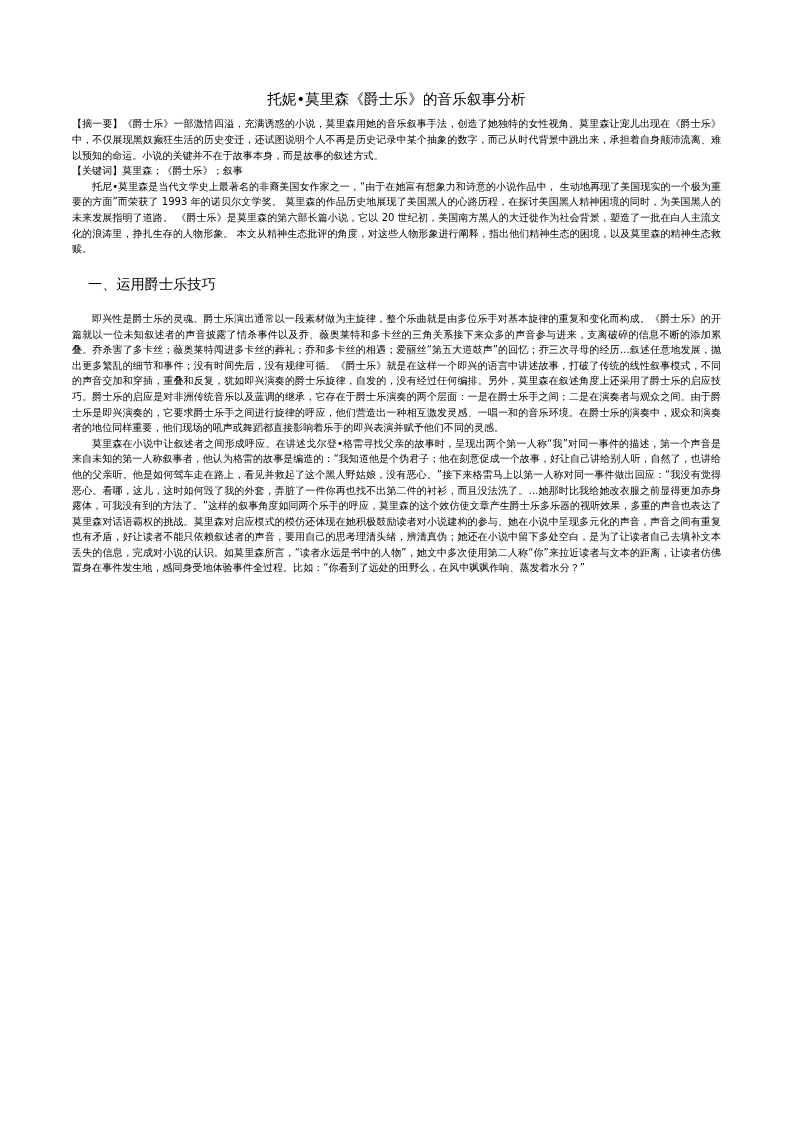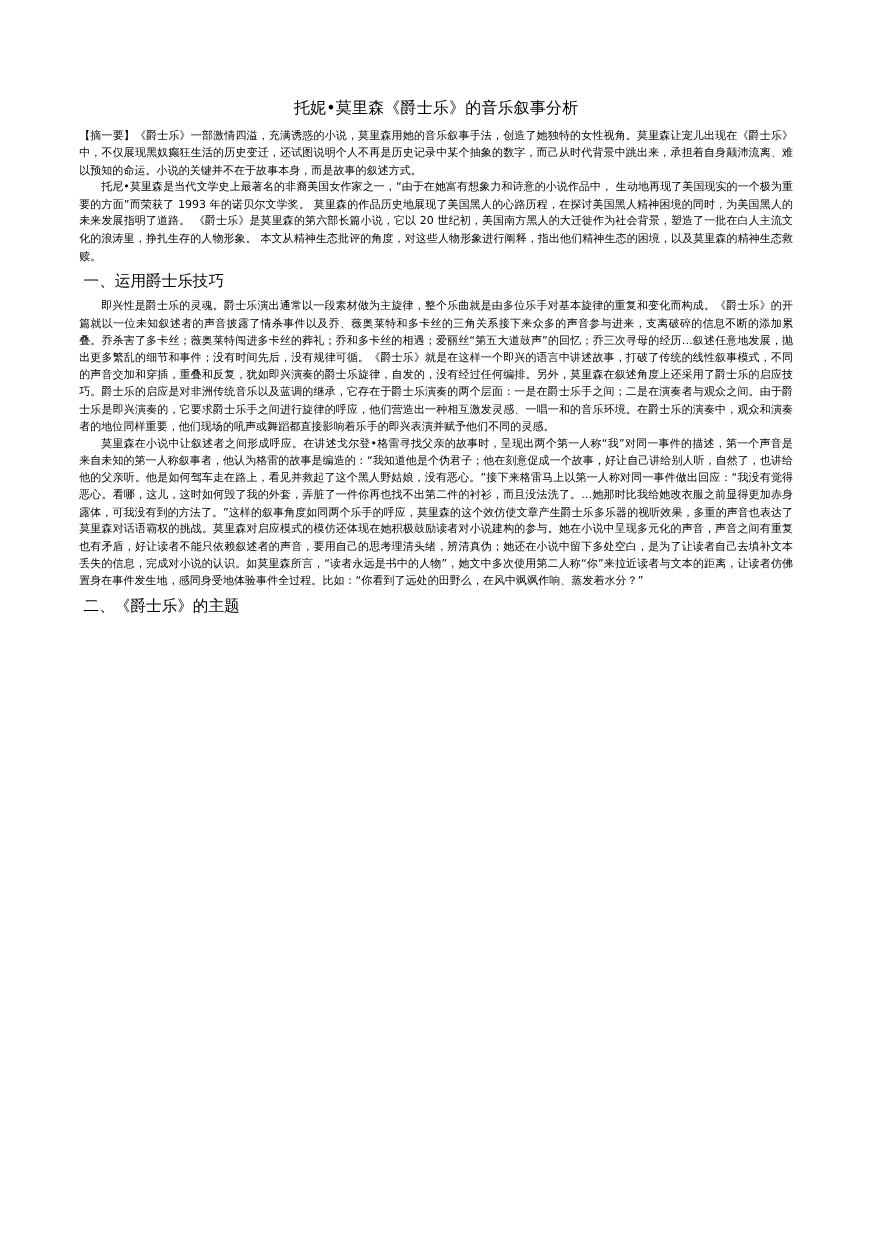--- a/index.html
+++ b/index.html
@@ -35,33 +35,33 @@
     text-align: justify;
     text-justify: inter-ideograph;
     letter-spacing: 0.05px;
   }
   .indent2 {
     text-indent: 2em;
   }
   .heading {
     font-size: 14.2px;
     line-height: 1.56;
-    margin: 4px;
+    margin: 16px;
     text-align: left;
   }
 </style>
 </head>
 <body>
 
 <div class="page">
 
   <h1 class="doc-title">托妮•莫里森《爵士乐》的音乐叙事分析</h1>
 
   <p class="para">【摘一要】《爵士乐》一部激情四溢，充满诱惑的小说，莫里森用她的音乐叙事手法，创造了她独特的女性视角。莫里森让宠儿出现在《爵士乐》中，不仅展现黑奴癫狂生活的历史变迁，还试图说明个人不再是历史记录中某个抽象的数字，而己从时代背景中跳出来，承担着自身颠沛流离、难以预知的命运。小说的关键并不在于故事本身，而是故事的叙述方式。</p>
+  <p class="para">【关键词】莫里森；《爵士乐》；叙事</p>
   <p class="para indent2">托尼•莫里森是当代文学史上最著名的非裔美国女作家之一，“由于在她富有想象力和诗意的小说作品中， 生动地再现了美国现实的一个极为重要的方面”而荣获了 1993 年的诺贝尔文学奖。 莫里森的作品历史地展现了美国黑人的心路历程，在探讨美国黑人精神困境的同时，为美国黑人的未来发展指明了道路。 《爵士乐》是莫里森的第六部长篇小说，它以 20 世纪初，美国南方黑人的大迁徙作为社会背景，塑造了一批在白人主流文化的浪涛里，挣扎生存的人物形象。 本文从精神生态批评的角度，对这些人物形象进行阐释，指出他们精神生态的困境，以及莫里森的精神生态救赎。</p>
 
   <p class="heading">一、运用爵士乐技巧</p>
   <p class="para indent2">即兴性是爵士乐的灵魂。爵士乐演出通常以一段素材做为主旋律，整个乐曲就是由多位乐手对基本旋律的重复和变化而构成。《爵士乐》的开篇就以一位未知叙述者的声音披露了情杀事件以及乔、薇奥莱特和多卡丝的三角关系接下来众多的声音参与进来，支离破碎的信息不断的添加累叠。乔杀害了多卡丝；薇奥莱特闯进多卡丝的葬礼；乔和多卡丝的相遇；爱丽丝“第五大道鼓声”的回忆；乔三次寻母的经历…叙述任意地发展，抛出更多繁乱的细节和事件；没有时间先后，没有规律可循。《爵士乐》就是在这样一个即兴的语言中讲述故事，打破了传统的线性叙事模式，不同的声音交加和穿插，重叠和反复，犹如即兴演奏的爵士乐旋律，自发的，没有经过任何编排。另外，莫里森在叙述角度上还采用了爵士乐的启应技巧。爵士乐的启应是对非洲传统音乐以及蓝调的继承，它存在于爵士乐演奏的两个层面：一是在爵士乐手之间；二是在演奏者与观众之间。由于爵士乐是即兴演奏的，它要求爵士乐手之间进行旋律的呼应，他们营造出一种相互激发灵感、一唱一和的音乐环境。在爵士乐的演奏中，观众和演奏者的地位同样重要，他们现场的吼声或舞蹈都直接影响着乐手的即兴表演并赋予他们不同的灵感。</p>
   <p class="para indent2">莫里森在小说中让叙述者之间形成呼应。在讲述戈尔登•格雷寻找父亲的故事时，呈现出两个第一人称“我”对同一事件的描述，第一个声音是来自未知的第一人称叙事者，他认为格雷的故事是编造的：“我知道他是个伪君子；他在刻意促成一个故事，好让自己讲给别人听，自然了，也讲给他的父亲听。他是如何驾车走在路上，看见并救起了这个黑人野姑娘，没有恶心。”接下来格雷马上以第一人称对同一事件做出回应：“我没有觉得恶心。看哪，这儿，这时如何毁了我的外套，弄脏了一件你再也找不出第二件的衬衫，而且没法洗了。…她那时比我给她改衣服之前显得更加赤身露体，可我没有到的方法了。”这样的叙事角度如同两个乐手的呼应，莫里森的这个效仿使文章产生爵士乐多乐器的视听效果，多重的声音也表达了莫里森对话语霸权的挑战。莫里森对启应模式的模仿还体现在她积极鼓励读者对小说建构的参与。她在小说中呈现多元化的声音，声音之间有重复也有矛盾，好让读者不能只依赖叙述者的声音，要用自己的思考理清头绪，辨清真伪；她还在小说中留下多处空白，是为了让读者自己去填补文本丢失的信息，完成对小说的认识。如莫里森所言，“读者永远是书中的人物”，她文中多次使用第二人称“你”来拉近读者与文本的距离，让读者仿佛置身在事件发生地，感同身受地体验事件全过程。比如：“你看到了远处的田野么，在风中飒飒作响、蒸发着水分？”</p>
 
-  <p class="heading">二、《爵士乐》的主题</p>
 
 </div>
 
 </body></html>

